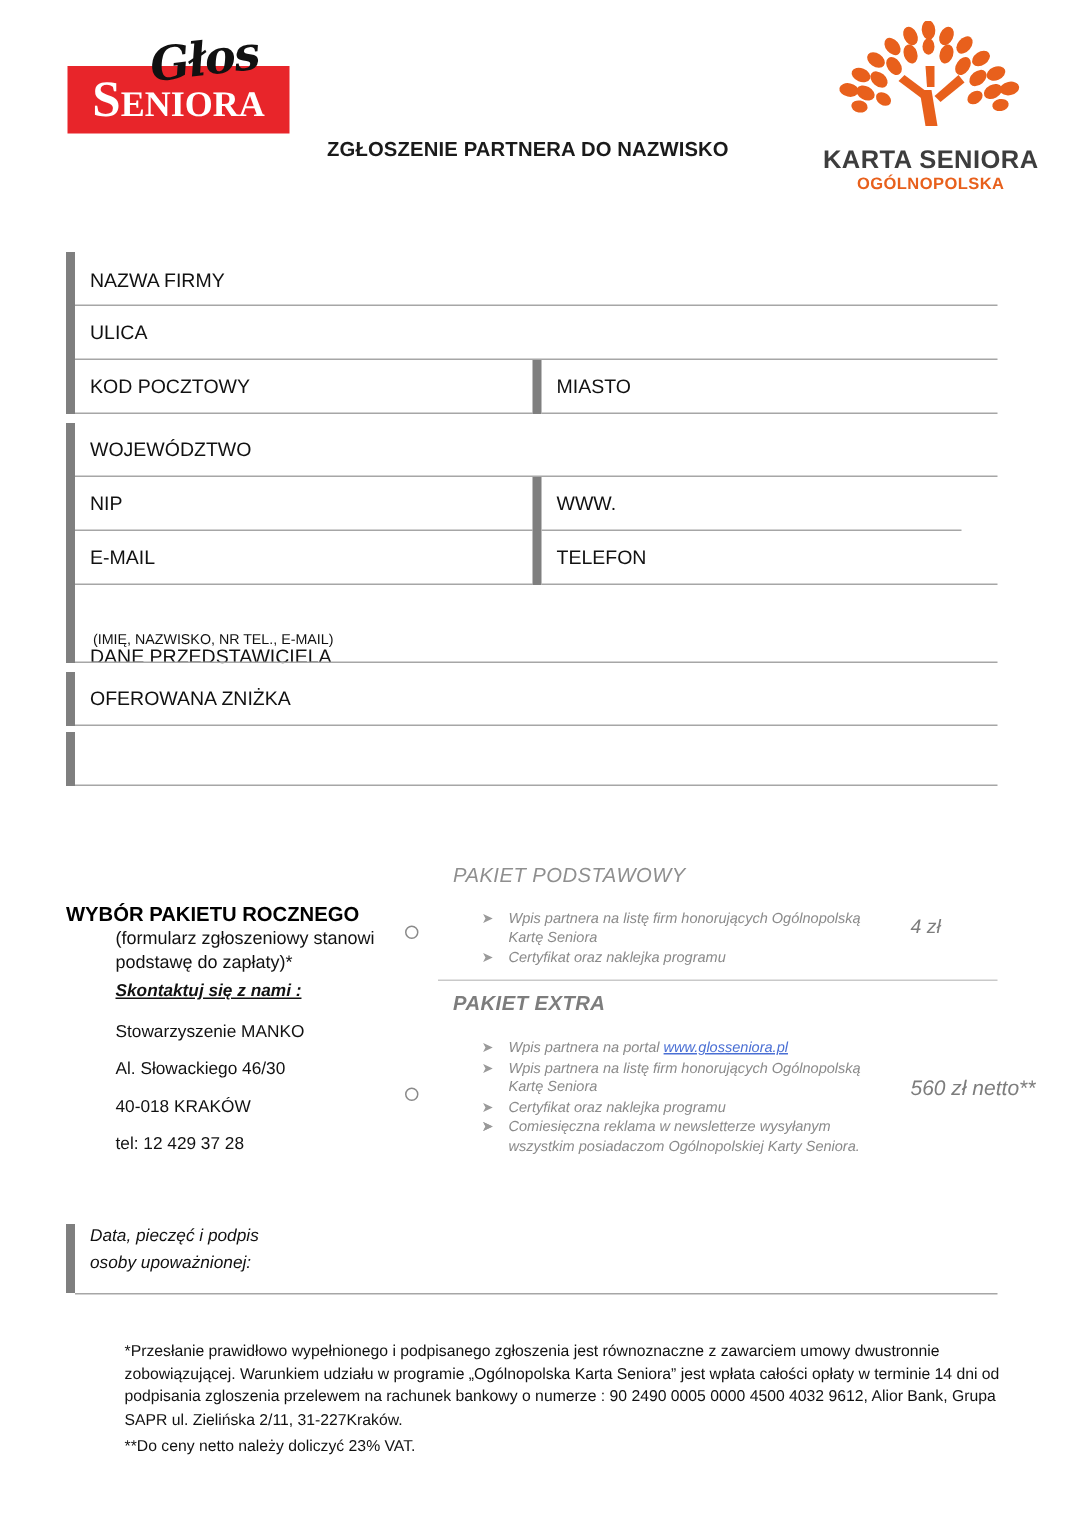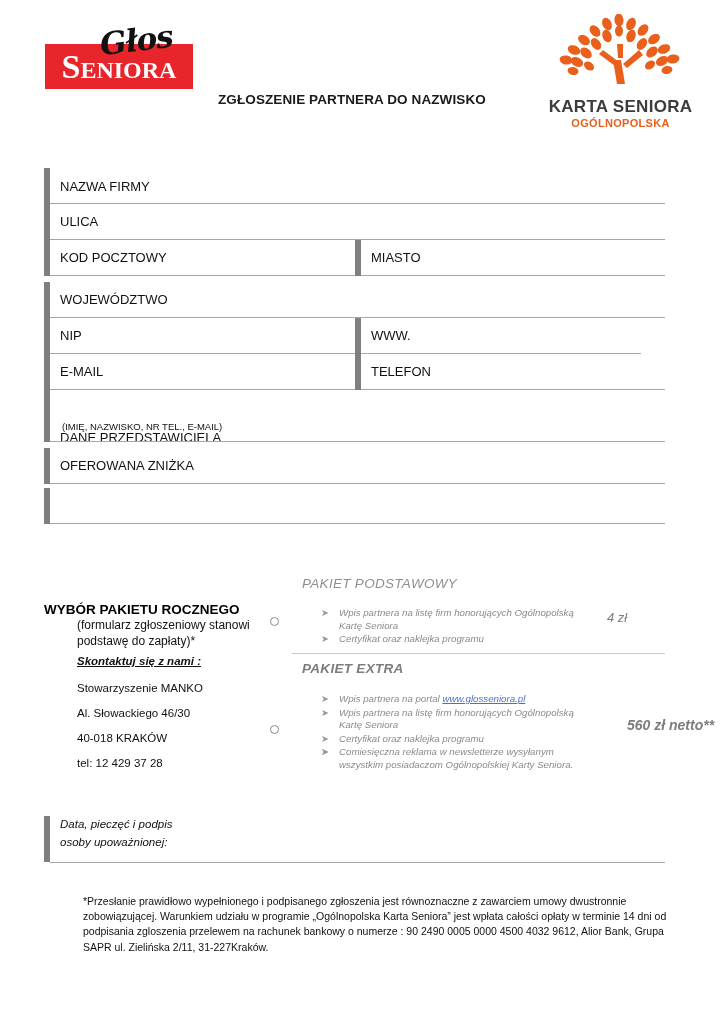--- a/index.html
+++ b/index.html
@@ -108,21 +108,21 @@
   .bitem .arrow{
     position:absolute;left:16px;top:0px;
     font-size:9.5px;color:#9a9a9a;font-style:normal;
   }
   .bitem a, .lnk{color:#4a6fd4;text-decoration:underline;font-style:italic;}
 
   .price{
     position:absolute;
     font-style:italic;font-size:13px;color:#7d7d7d;white-space:nowrap;
   }
-  .price.big{font-weight:700;font-size:14px;margin-left:20px;}
+  .price.big{font-weight:400;font-size:14px;}
 
   
   .sig{position:absolute;left:0;top:816px;width:725px;}
   .sig .bar{position:absolute;left:44px;top:0;width:6px;height:46px;background:#7f7f7f;}
   .sig-l1{position:absolute;left:60px;top:2px;font-size:11.5px;font-style:italic;color:#111;white-space:nowrap;}
   .sig-l2{position:absolute;left:60px;top:20px;font-size:11.5px;font-style:italic;color:#111;white-space:nowrap;}
   .sig-underline{position:absolute;left:50px;top:46px;width:615px;height:1px;background:#a6a6a6;}
 
   
   .notes{position:absolute;left:83px;top:894px;width:600px;}
@@ -315,15 +315,16 @@
 
   <div class="sig">
     <div class="bar"></div>
     <div class="sig-l1">Data, pieczęć i podpis</div>
     <div class="sig-l2">osoby upoważnionej:</div>
     <div class="sig-underline"></div>
   </div>
 
   <div class="notes">
     <div class="note">*Przesłanie prawidłowo wypełnionego i podpisanego zgłoszenia jest równoznaczne z zawarciem umowy dwustronnie zobowiązującej. Warunkiem udziału w programie „Ogólnopolska Karta Seniora” jest wpłata całości opłaty w terminie 14 dni od podpisania zgloszenia przelewem na rachunek bankowy o numerze : 90 2490 0005 0000 4500 4032 9612, Alior Bank, Grupa SAPR ul. Zielińska 2/11, 31-227Kraków.</div>
+    <div class="note second">**Do ceny netto należy doliczyć 23% VAT.</div>
   </div>
 
 </div>
 
 </body></html>

